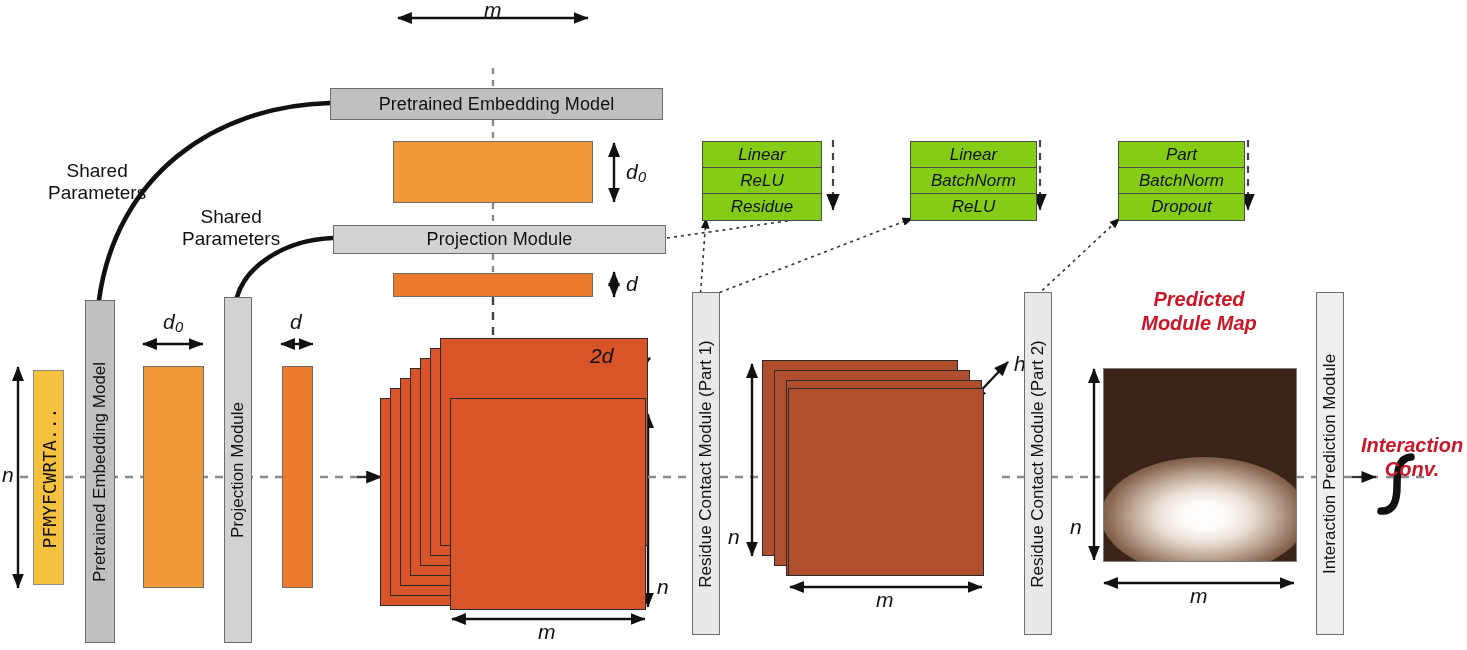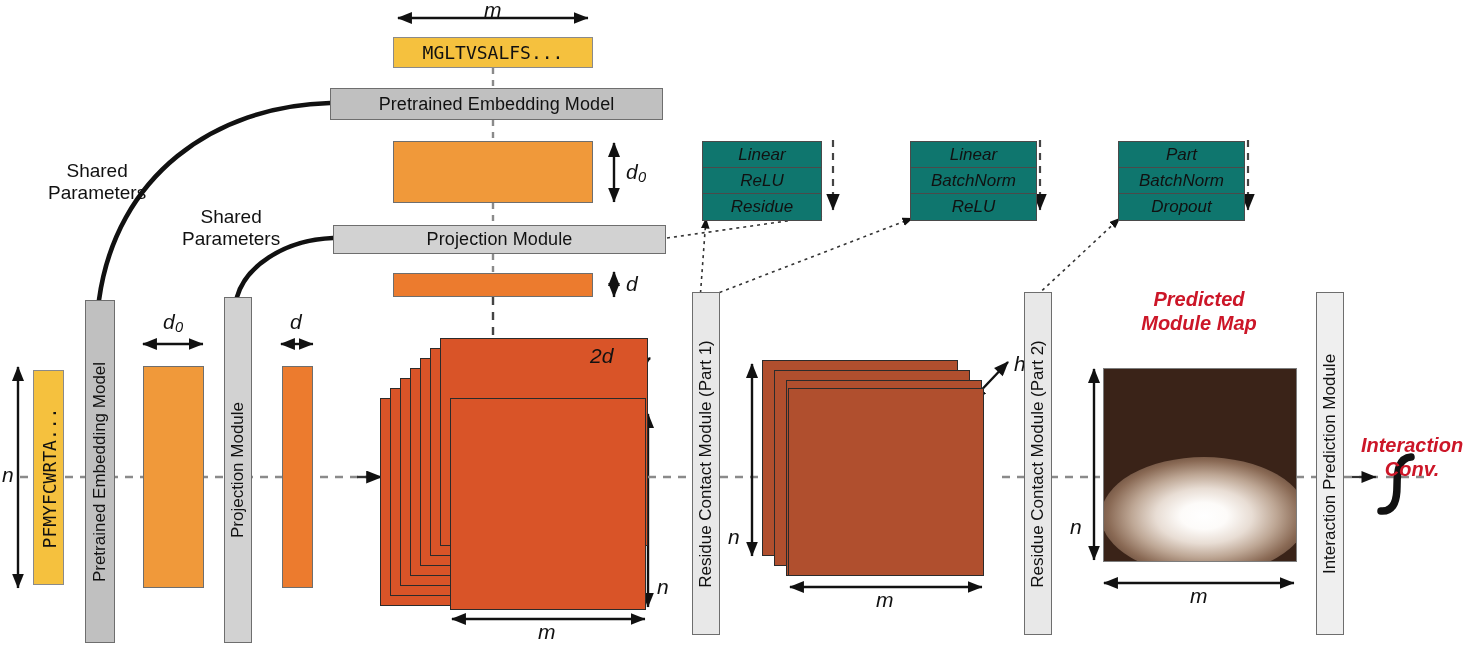--- a/index.html
+++ b/index.html
@@ -24,21 +24,21 @@
          pointer-events:none;}
 
   
   .seqbox{position:absolute;box-sizing:border-box;background:#F5C13E;
           border:1.5px solid #8a8a8a;display:flex;align-items:center;justify-content:center;}
   .seqbox-v > span{position:absolute;left:50%;top:50%;
           transform:translate(-50%,-50%) rotate(-90deg);white-space:nowrap;}
 
   
   .lstack{position:absolute;box-sizing:border-box;border:1.5px solid #4a4a4a;
-          background:#0f766e;}
+          background:#84cc16;}
   .lstack div{box-sizing:border-box;height:26px;display:flex;align-items:center;
           justify-content:center;font-style:italic;font-size:17px;
           border-bottom:1.5px solid #4a4a4a;}
   .lstack div:last-child{border-bottom:none;}
 
   
   .sheet{position:absolute;box-sizing:border-box;border:1.5px solid #2b2b2b;}
   .cmap{position:absolute;box-sizing:border-box;border:1px solid #7d7d7d;
         background:#3A2318;overflow:hidden;}
   .blob{position:absolute;border-radius:50%;
@@ -123,21 +123,20 @@
 
     <line x1="833" y1="140" x2="833" y2="210" stroke="#444" stroke-width="2.2" stroke-dasharray="7 6" marker-end="url(#ah)"></line>
     <line x1="1040" y1="140" x2="1040" y2="210" stroke="#444" stroke-width="2.2" stroke-dasharray="7 6" marker-end="url(#ah)"></line>
     <line x1="1248" y1="140" x2="1248" y2="210" stroke="#444" stroke-width="2.2" stroke-dasharray="7 6" marker-end="url(#ah)"></line>
 
     <path d="M1381,511 C1395,512 1397,498 1397,486 C1397,470 1399,458 1411,457" fill="none" stroke="#111" stroke-width="7.5" stroke-linecap="round"></path>
   </svg>
 
   <div class="lbl ital" style="left:484px;top:-2px;">m</div>
 
-  <div class="seqbox mono" style="left:393px;top:37px;width:200px;height:31px;">MGLTVSALFS...</div>
 
   <div class="hbar" style="left:330px;top:88px;width:333px;height:32px;background:#C0C0C0;">Pretrained Embedding Model</div>
 
   <div style="position:absolute;left:393px;top:141px;width:200px;height:62px;
        background:#F0993A;border:1.5px solid #6e6e6e;box-sizing:border-box;"></div>
   <div class="lbl ital" style="left:626px;top:160px;">d₀</div>
 
   <div class="hbar" style="left:333px;top:225px;width:333px;height:29px;background:#D2D2D2;">Projection Module</div>
 
   <div style="position:absolute;left:393px;top:273px;width:200px;height:24px;

